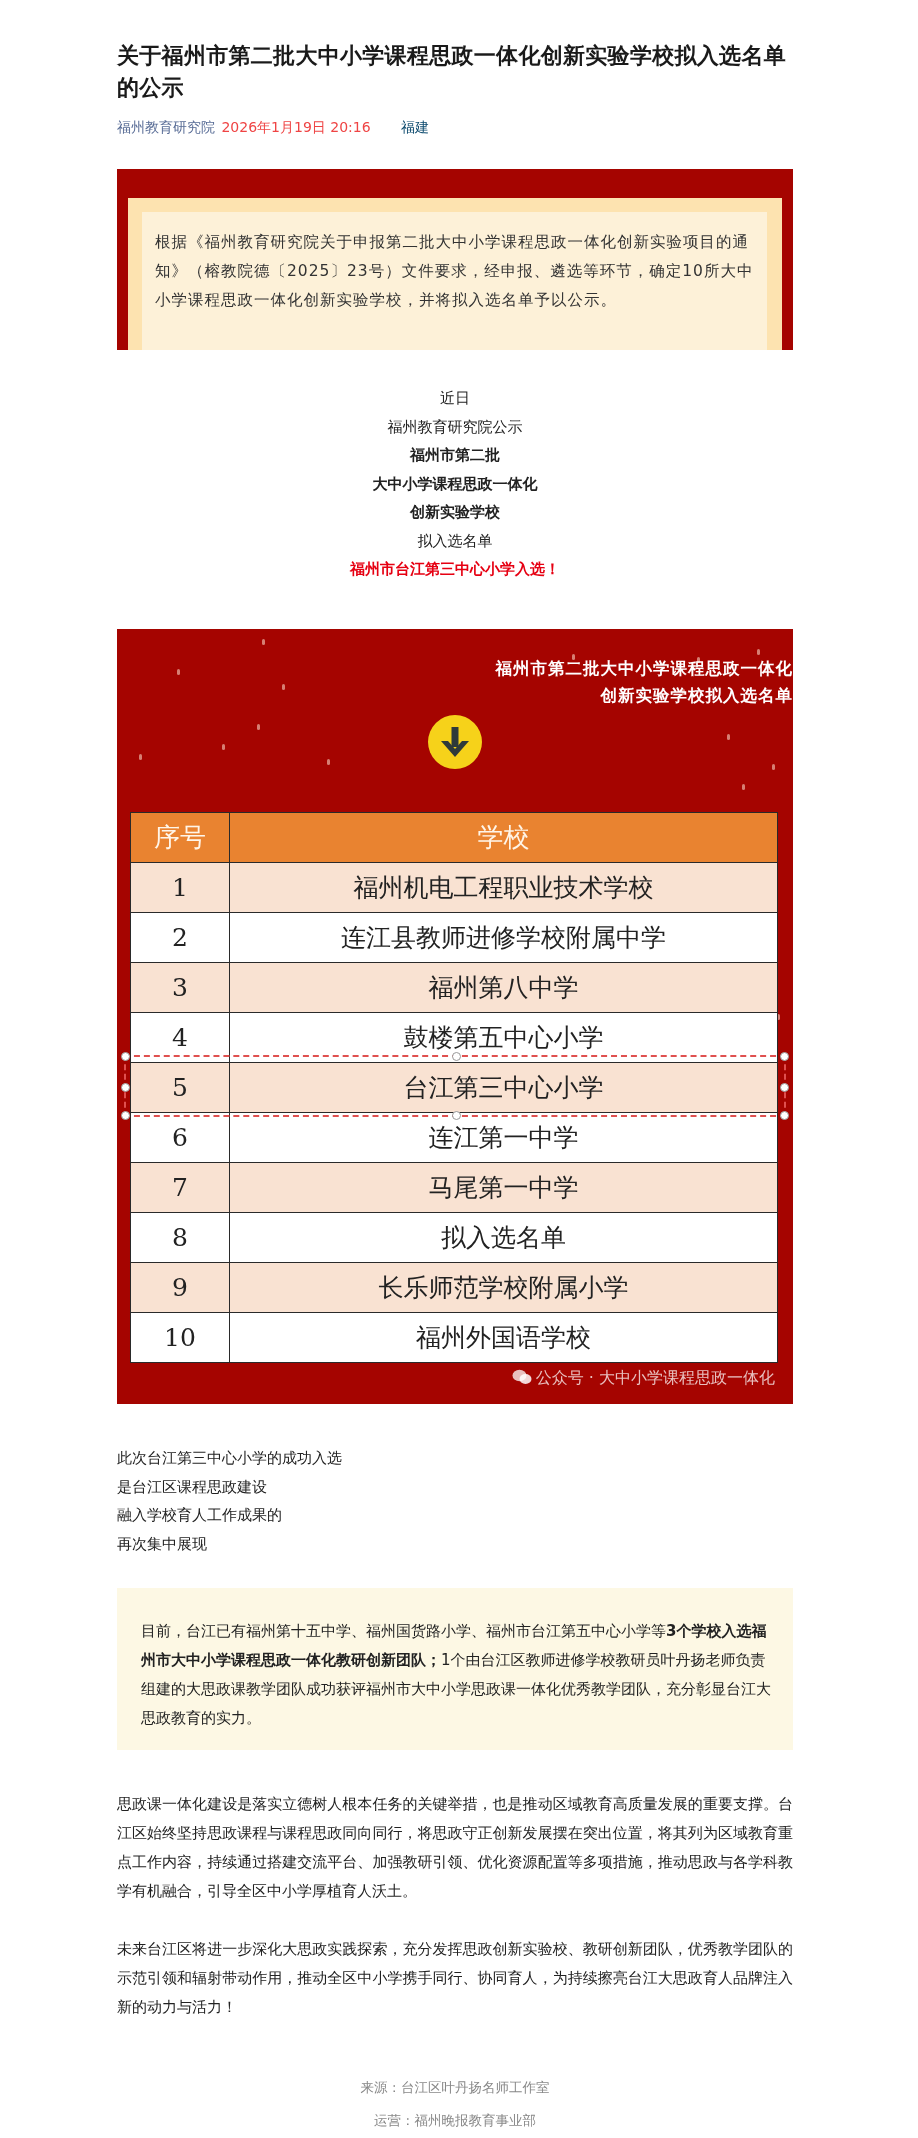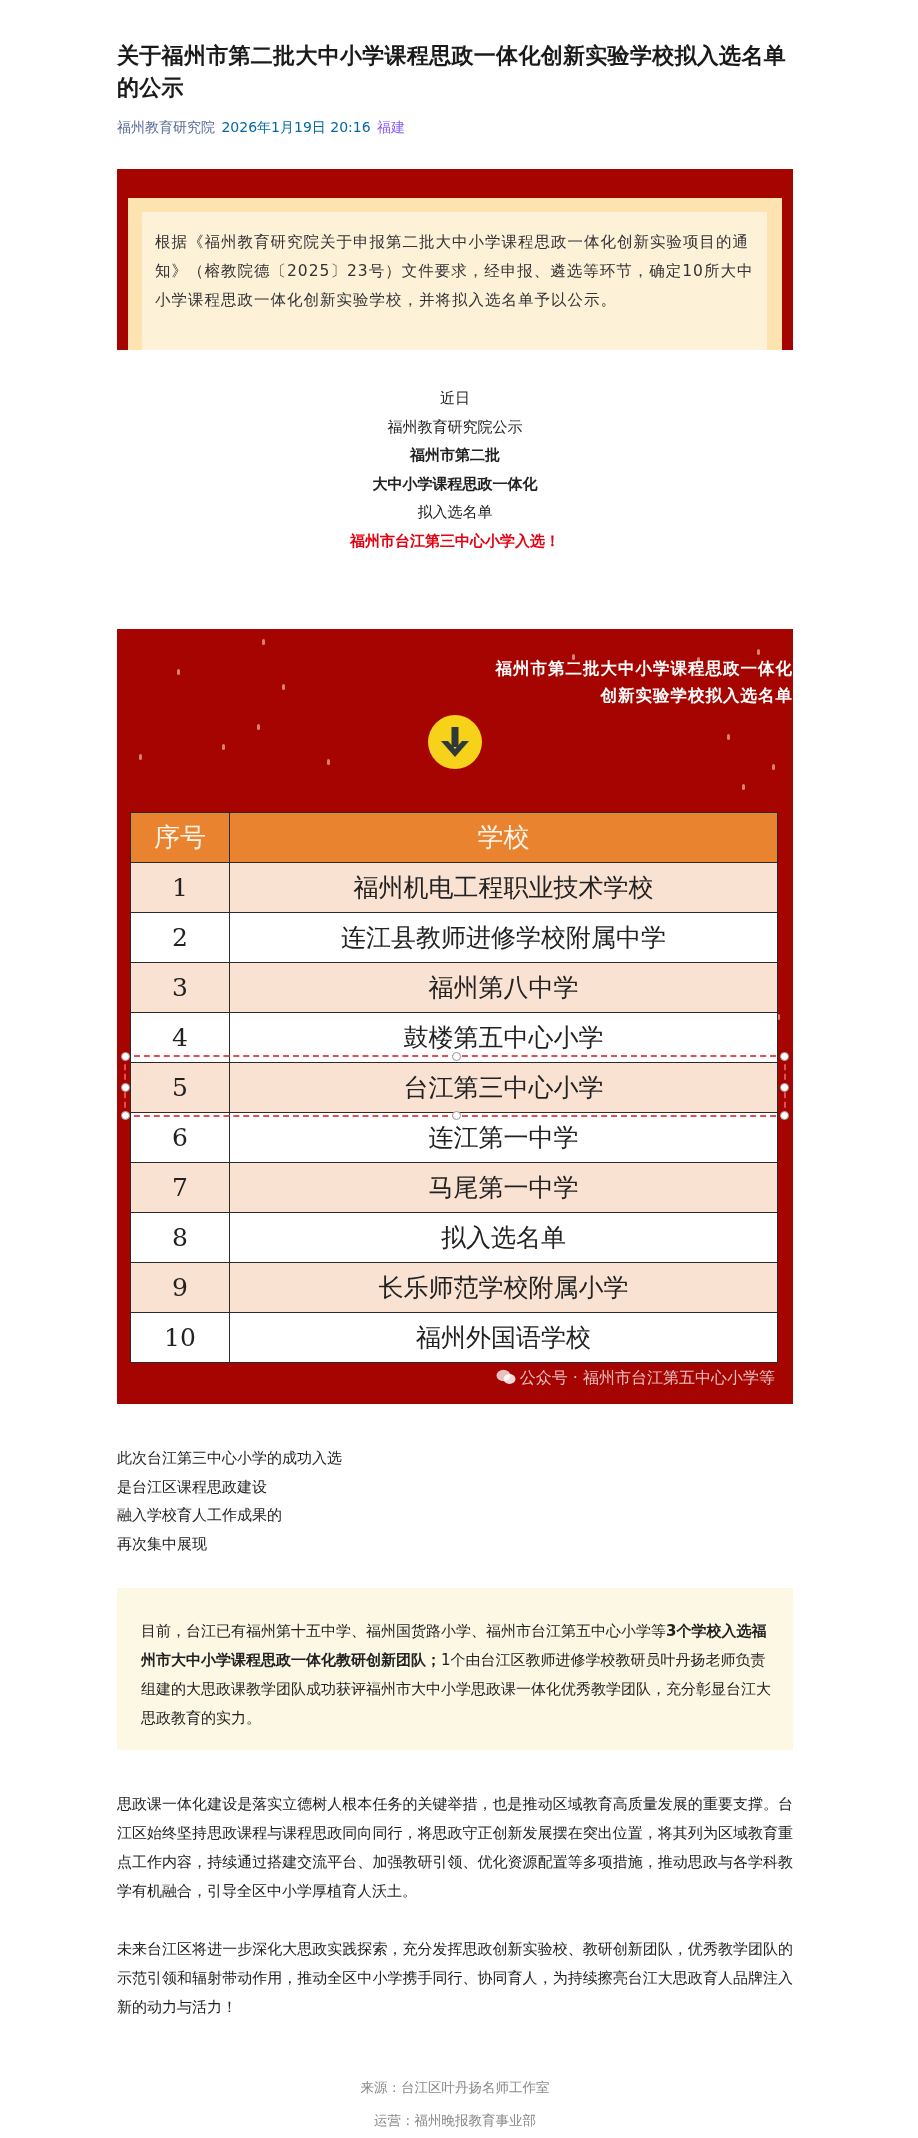--- a/index.html
+++ b/index.html
@@ -4,22 +4,22 @@
 <style>
   html, body { margin: 0; padding: 0; background: #ffffff; }
   body { width: 918px; height: 2138px; position: relative; overflow: hidden;
          font-family: "DejaVu Sans", "Liberation Sans", sans-serif; color: #222; }
   .abs { position: absolute; }
 
   
   .title { left: 117px; top: 40px; width: 680px; font-size: 22px; font-weight: bold; line-height: 32px; color: #1a1a1a; letter-spacing: 0.3px; }
   .meta { left: 117px; top: 117px; font-size: 14px; line-height: 20px; white-space: nowrap; }
   .meta .author { color: #576b95; margin-right: 2px; }
-  .meta .date { color: #0369a1; margin-right: 2px; }
-  .meta .loc { color: #8b5cf6; text-align: center; }
+  .meta .date { color: #ef4444; margin-right: 26px; }
+  .meta .loc { color: #0c4a6e; text-align: center; }
 
   
   .intro-red { left: 117px; top: 169px; width: 676px; height: 181px; background: #a50400; }
   .intro-cream { left: 128px; top: 198px; width: 654px; height: 152px; background: #fde3b0; }
   .intro-inner { left: 142px; top: 212px; width: 625px; height: 138px; background: #fdf1d8; }
   .intro-text { left: 155px; top: 228px; width: 605px; font-size: 15.5px; line-height: 29px; color: #333; letter-spacing: 1px; }
 
   
   .center-block { left: 117px; top: 384px; width: 676px; text-align: center; font-size: 15px; line-height: 28.5px; color: #222; }
   .center-block .b { font-weight: bold; }
@@ -74,20 +74,21 @@
 <div class="abs intro-red"></div>
 <div class="abs intro-cream"></div>
 <div class="abs intro-inner"></div>
 <div class="abs intro-text">根据《福州教育研究院关于申报第二批大中小学课程思政一体化创新实验项目的通知》（榕教院德〔2025〕23号）文件要求，经申报、遴选等环节，确定10所大中小学课程思政一体化创新实验学校，并将拟入选名单予以公示。</div>
 
 <div class="abs center-block">
   <div>近日</div>
   <div>福州教育研究院公示</div>
   <div class="b">福州市第二批</div>
   <div class="b">大中小学课程思政一体化</div>
+  <div class="b">创新实验学校</div>
   <div>拟入选名单</div>
   <div class="red">福州市台江第三中心小学入选！</div>
 </div>
 
 <div class="abs banner">
   <span class="speck" style="left:60px;top:40px"></span>
   <span class="speck" style="left:145px;top:10px"></span>
   <span class="speck" style="left:165px;top:55px"></span>
   <span class="speck" style="left:140px;top:95px"></span>
   <span class="speck" style="left:22px;top:125px"></span>
@@ -175,21 +176,21 @@
     <span class="handle" style="left:326px;bottom:-5px"></span>
     <span class="handle" style="right:-5px;bottom:-5px"></span>
   </div>
 
   <div class="watermark">
     <span class="wx">
       <svg width="20" height="16" viewBox="0 0 20 16">
         <ellipse cx="7.5" cy="6.5" rx="7" ry="5.8" fill="rgba(255,255,255,0.75)"></ellipse>
         <ellipse cx="13.5" cy="10" rx="6" ry="5" fill="rgba(255,255,255,0.85)"></ellipse>
       </svg>
-    </span><span>公众号 · 福州市台江第五中心小学等</span>
+    </span><span>公众号 · 大中小学课程思政一体化</span>
   </div>
 </div>
 
 <div class="abs center2">
   <div>此次台江第三中心小学的成功入选</div>
   <div>是台江区课程思政建设</div>
   <div>融入学校育人工作成果的</div>
   <div>再次集中展现</div>
 </div>
 

